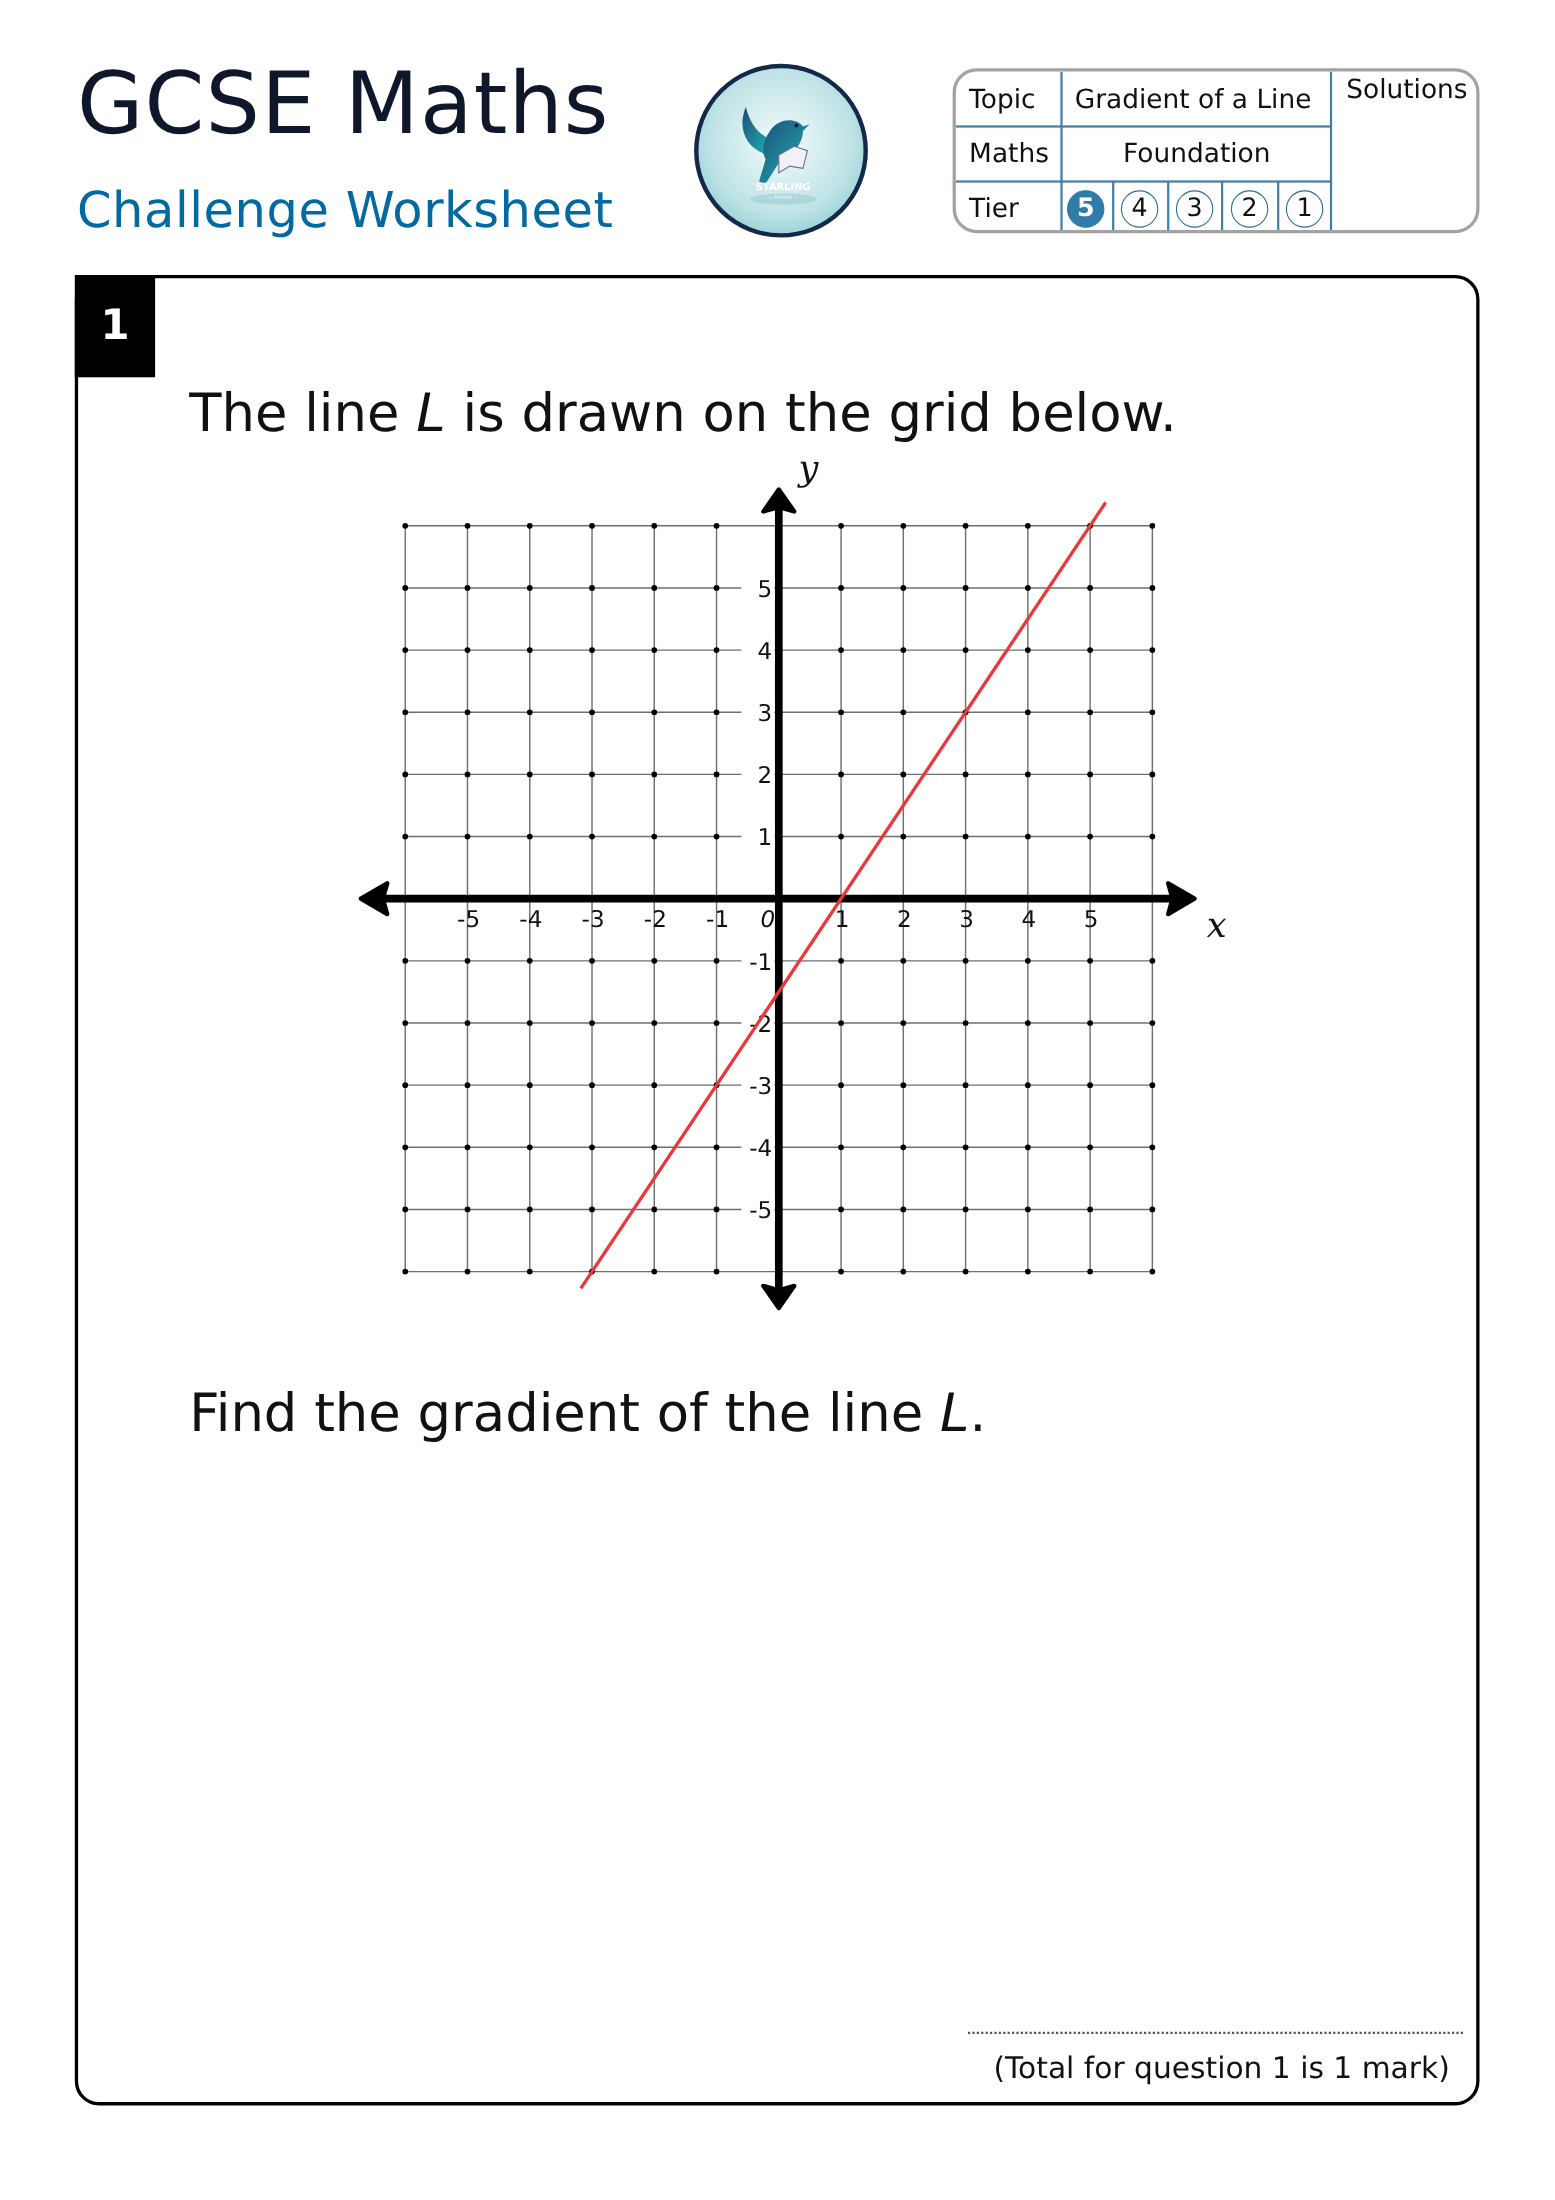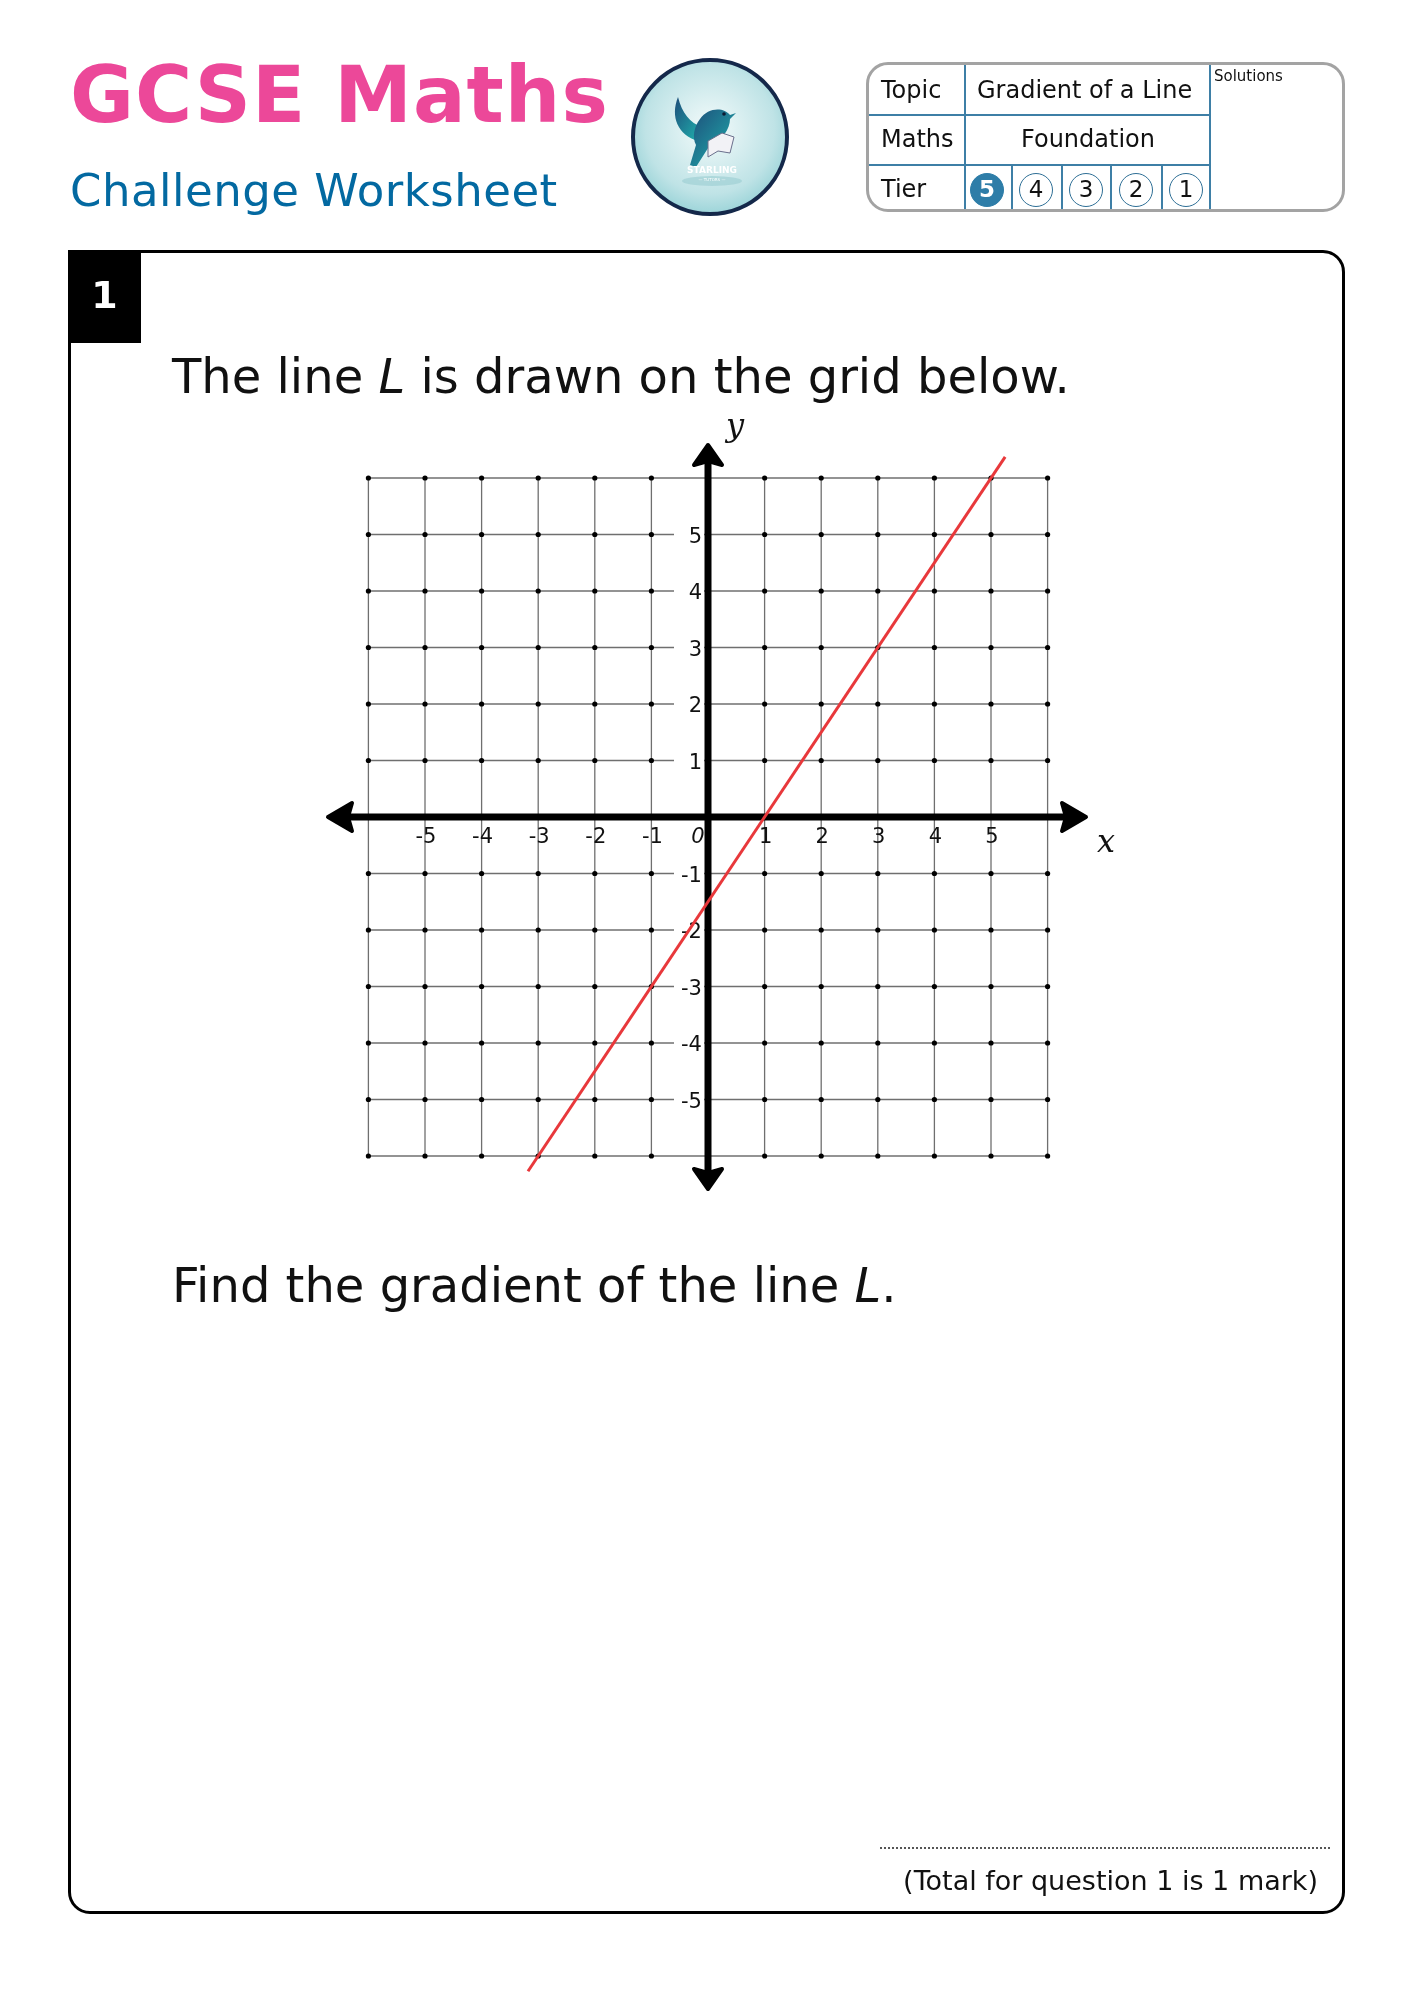--- a/index.html
+++ b/index.html
@@ -1,19 +1,19 @@
 <!DOCTYPE html>
 <html><head>
 <meta charset="utf-8">
 <style>
   html, body { margin:0; padding:0; background:#ffffff; }
   body { width:1414px; height:2000px; position:relative; overflow:hidden;
          font-family:"DejaVu Sans", sans-serif; color:#111; }
   .abs { position:absolute; }
-  #title { left:70px; top:56px; font-size:78px; font-weight:bold; color:#ec4899; letter-spacing:1px; white-space:nowrap; line-height:1; }
+  #title { left:70px; top:56px; font-size:78px; font-weight:normal; color:#0f172a; letter-spacing:1px; white-space:nowrap; line-height:1; }
   #subtitle { left:70px; top:168px; font-size:45px; color:#0369a1; white-space:nowrap; line-height:1; letter-spacing:0.5px; }
   #logo { left:630px; top:57px; width:160px; height:160px; }
   #info { left:866px; top:62px; width:479px; height:150px; border:3px solid #a3a3a3; border-radius:22px; box-sizing:border-box; overflow:hidden; }
   .info-cell { position:absolute; font-size:24px; color:#111; white-space:nowrap; line-height:1; }
   .vline { position:absolute; width:2px; background:#3E7FA6; }
   .hline { position:absolute; height:2px; background:#3E7FA6; }
   .grade { position:absolute; width:34px; height:34px; border:1.5px solid #2E6F96; border-radius:50%; box-sizing:border-box;
            font-size:23px; line-height:31px; text-align:center; color:#111; }
   .grade.active { background:#2E7DA8; border-color:#2E7DA8; color:#fff; font-weight:bold; }
   #card { left:68px; top:250px; width:1277px; height:1664px; border:3px solid #000; border-radius:22px; box-sizing:border-box; }
@@ -70,21 +70,21 @@
   <div class="info-cell" style="left:12px; top:62px;">Maths</div>
   <div class="info-cell" style="left:108px; top:62px;margin-left:44px;">Foundation</div>
   <div class="info-cell" style="left:12px; top:112px;">Tier</div>
 
   <div class="grade active" style="left:101px; top:108px;">5</div>
   <div class="grade" style="left:150px; top:108px;">4</div>
   <div class="grade" style="left:200px; top:108px;">3</div>
   <div class="grade" style="left:250px; top:108px;">2</div>
   <div class="grade" style="left:300px; top:108px;">1</div>
 
-  <div class="info-cell" style="left:345px; width:130px; top:4px; text-align:left; font-size:15px;">Solutions</div>
+  <div class="info-cell" style="left:345px; width:130px; top:4px; text-align:center; font-size:24px;">Solutions</div>
 </div>
 
 <div id="card" class="abs"></div>
 <div id="qnum" class="abs">1</div>
 
 <div class="abs qtext" style="left:172px; top:352px;"><span>The line </span><i>L</i><span> is drawn on the grid below.</span></div>
 
 <svg id="graph" class="abs" width="1414" height="2000">
   <g id="gridlines" stroke="#6f6f6f" stroke-width="1.3">
       <line x1="368.4" y1="478" x2="368.4" y2="1156"></line>

